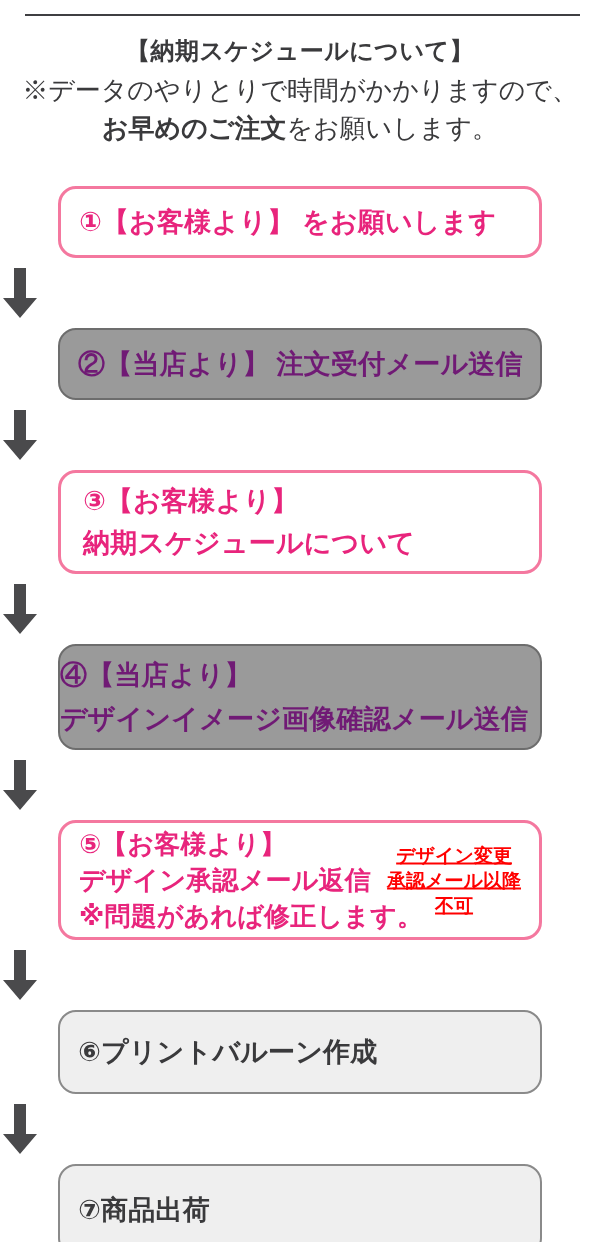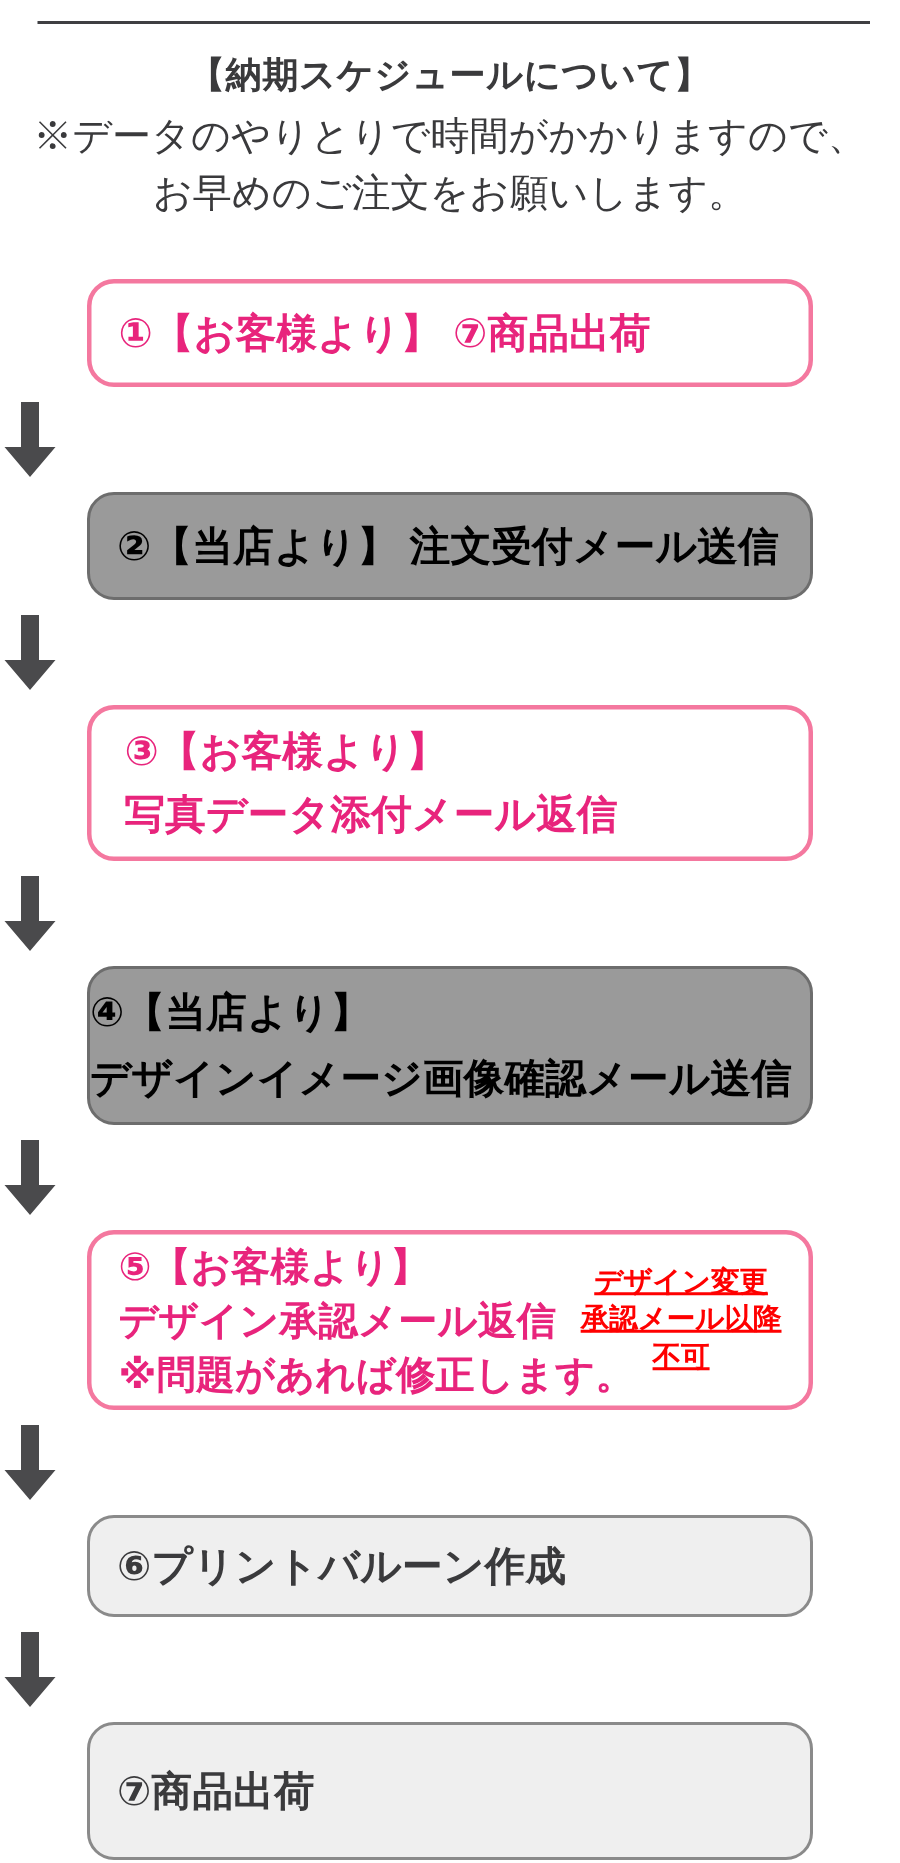--- a/index.html
+++ b/index.html
@@ -44,21 +44,21 @@
     white-space: nowrap;
   }
   .header-line {
     font-size: 26px;
     font-weight: normal;
     line-height: 38px;
     letter-spacing: 0px;
     white-space: nowrap;
   }
   .header-line .em {
-    font-weight: normal;
+    font-weight: bold;
     margin-top: 24px;
   }
 
   
   .flow {
     position: absolute;
     left: 0;
     top: 186px;
     width: 600px;
   }
@@ -88,37 +88,37 @@
     color: #e8247c;
   }
   .node.pink .node-text { color: #e8247c; }
 
   
   .node.gray {
     background: #9a9a9a;
     border: 2px solid #6d6d6d;
     color: #ffffff;
   }
-  .node.gray .node-text { color: #000000; }
+  .node.gray .node-text { color: #701a75; font-family: Liberation Serif, serif; }
 
   
   .node.light {
     background: #efefef;
     border: 2px solid #8a8a8a;
     color: #3a3a3c;
   }
   .node.light .node-text { color: #3a3a3c; }
 
   
   .node.n1 { height: 72px; padding: 0 18px; }
   .node.n2 { height: 72px; padding: 0 18px; }
   .node.n3 { height: 104px; padding: 0 22px; }
   .node.n4 { height: 106px; padding: 0 0; }
   .node.n5 { height: 120px; padding: 0 18px; }
-  .node.n6 { height: 68px; padding: 0 18px; }
+  .node.n6 { height: 84px; padding: 0 18px; }
   .node.n7 { height: 92px; padding: 0 18px; }
 
   .node.n1 .node-text { font-size: 27px; line-height: 36px; }
   .node.n2 .node-text { font-size: 27px; line-height: 36px; }
   .node.n3 .node-text { font-size: 27px; line-height: 42px; }
   .node.n4 .node-text { font-size: 27px; line-height: 44px; }
   .node.n5 .node-text { font-size: 26px; line-height: 36px; }
   .node.n6 .node-text { font-size: 27px; line-height: 36px; }
   .node.n7 .node-text { font-size: 27px; line-height: 36px; }
 
@@ -162,21 +162,21 @@
   <div class="header-title">【納期スケジュールについて】</div>
   <div class="header-line">※データのやりとりで時間がかかりますので、</div>
   <div class="header-line">
     <span class="em">お早めのご注文</span><span>をお願いします。</span>
   </div>
 </div>
 
 <div class="flow" id="flow-root">
     <div class="node pink n1">
       <div class="node-body">
-        <span class="node-text">①【お客様より】 ⑦商品出荷</span>
+        <span class="node-text">①【お客様より】 をお願いします</span>
       </div>
     </div>
     <div class="gap-10"></div>
     <div class="arrow">
       <svg width="40" height="50" viewBox="0 0 40 50" aria-hidden="true">
         <path d="M14 0 H26 V30 H37 L20 50 L3 30 H14 Z" fill="#4a4a4c"></path>
       </svg>
     </div>
     <div class="gap-10"></div>
     <div class="node gray n2">
@@ -187,21 +187,21 @@
     <div class="gap-10"></div>
     <div class="arrow">
       <svg width="40" height="50" viewBox="0 0 40 50" aria-hidden="true">
         <path d="M14 0 H26 V30 H37 L20 50 L3 30 H14 Z" fill="#4a4a4c"></path>
       </svg>
     </div>
     <div class="gap-10"></div>
     <div class="node pink n3">
       <div class="node-body">
         <span class="node-text">③【お客様より】</span>
-        <span class="node-text">写真データ添付メール返信</span>
+        <span class="node-text">納期スケジュールについて</span>
       </div>
     </div>
     <div class="gap-10"></div>
     <div class="arrow">
       <svg width="40" height="50" viewBox="0 0 40 50" aria-hidden="true">
         <path d="M14 0 H26 V30 H37 L20 50 L3 30 H14 Z" fill="#4a4a4c"></path>
       </svg>
     </div>
     <div class="gap-10"></div>
     <div class="node gray n4">

